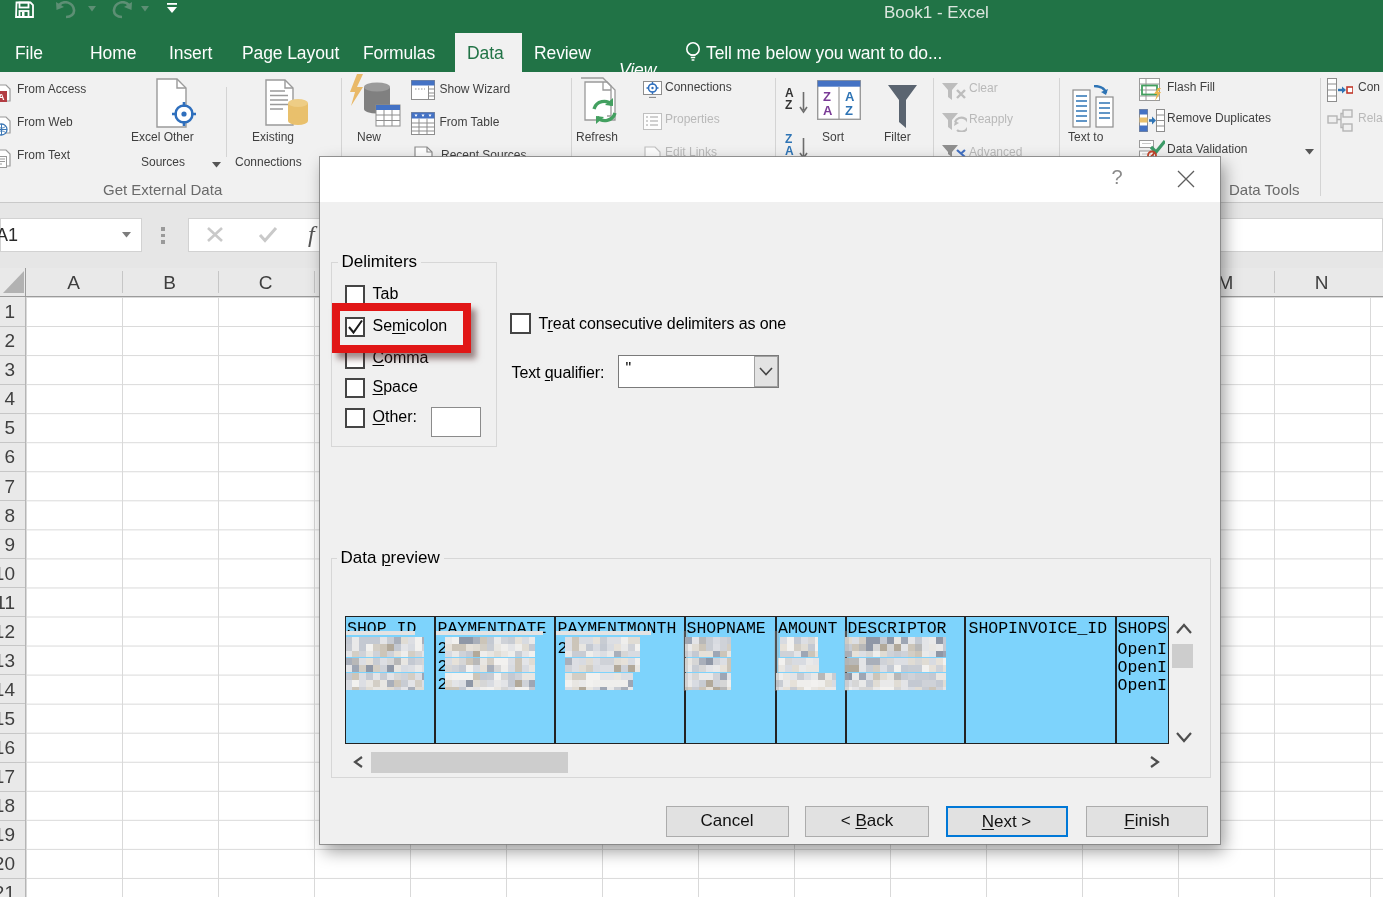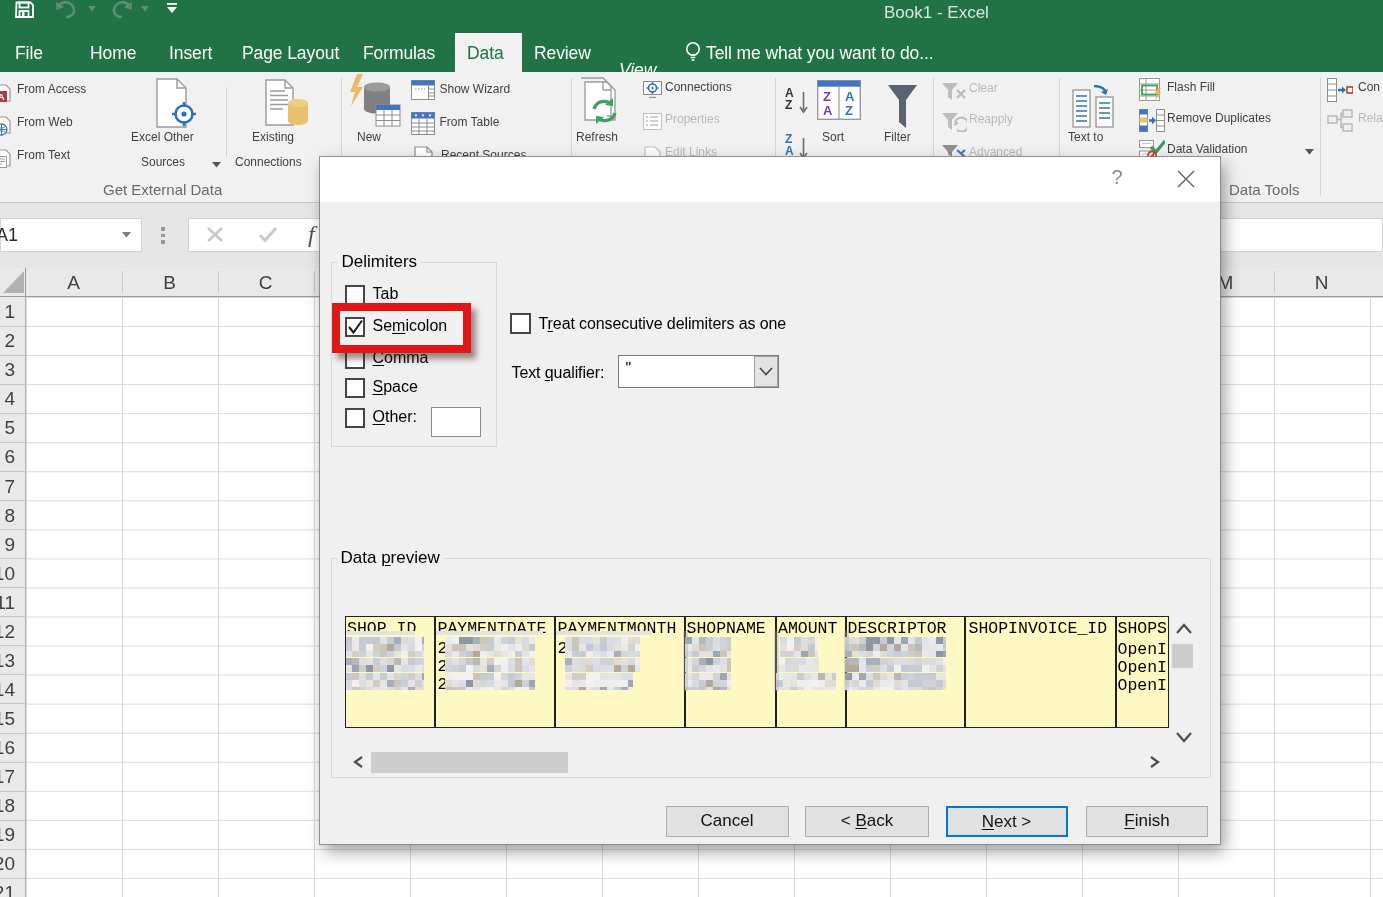--- a/index.html
+++ b/index.html
@@ -63,21 +63,21 @@
 <div class="abs tabtxt" style="left:169px;top:43px;">Insert</div>
 <div class="abs tabtxt" style="left:242px;top:43px;">Page Layout</div>
 <div class="abs tabtxt" style="left:363px;top:43px;">Formulas</div>
 <div class="abs tabtxt" style="left:467px;top:43px;color:#217346;">Data</div>
 <div class="abs tabtxt" style="left:534px;top:43px;">Review</div>
 <div class="abs tabtxt" style="left:619px;top:60px;font-style:italic;">View</div>
 <svg class="abs" style="left:684px;top:41px;" width="18" height="23" viewBox="0 0 18 23">
   <circle cx="9" cy="8" r="6.2" fill="none" stroke="#fff" stroke-width="1.6"></circle>
   <path d="M6.5 14 h5 M6.8 16.5 h4.4 M7.6 19 h2.8" stroke="#fff" stroke-width="1.4" fill="none"></path>
 </svg>
-<div class="abs tabtxt" style="left:706px;top:43px;">Tell me what you want to do...</div>
+<div class="abs tabtxt" style="left:706px;top:43px;">Tell me below you want to do...</div>
 
 <div class="abs" style="left:0;top:72px;width:1383px;height:131px;background:#f1f1f1;border-bottom:1px solid #c9c9c9;box-sizing:border-box;"></div>
 
 <svg class="abs" style="left:-4px;top:84px;" width="16" height="18" viewBox="0 0 16 18">
   <path d="M1 1 h9 l4 4 v12 h-13 z" fill="#fff" stroke="#9a9a9a" stroke-width="1.2"></path>
 </svg>
 <rect class="abs" style="left:-4px;top:91px;width:11px;height:11px;background:#b23c42;"></rect>
 <div class="abs" style="left:-2px;top:92px;font-size:9px;color:#fff;font-weight:bold;">A</div>
 <div class="abs rtxt" style="left:17px;top:82px;">From Access</div>
 <svg class="abs" style="left:-4px;top:116px;" width="16" height="18" viewBox="0 0 16 18">
@@ -431,21 +431,21 @@
   <div class="abs" style="left:298px;top:198px;width:161px;height:33px;background:#fff;border:1px solid #7a7a7a;box-sizing:border-box;"></div>
   <div class="abs dlg-txt" style="left:306px;top:203px;">"</div>
   <div class="abs" style="left:434px;top:199px;width:24px;height:31px;background:#e3e3e3;border:1px solid #a2a2a2;box-sizing:border-box;"></div>
   <svg class="abs" style="left:439px;top:210px;" width="14" height="9" viewBox="0 0 14 9">
     <path d="M1 1 L7 7.5 L13 1" stroke="#444" stroke-width="1.6" fill="none"></path>
   </svg>
 
   <div class="abs gbox" style="left:11px;top:401px;width:878px;height:218px;"></div>
   <div class="abs gbox-lbl" style="left:17px;top:391px;">Data <u>p</u>review</div>
 
-  <div class="abs" style="left:25.5px;top:459px;width:824px;height:112px;background:#fef9c3;border:1.5px solid #222;box-sizing:border-box;overflow:hidden;">
+  <div class="abs" style="left:25.5px;top:459px;width:824px;height:128px;background:#7dd3fc;border:1.5px solid #222;box-sizing:border-box;overflow:hidden;">
     <div class="abs" style="left:87.5px;top:0;width:2px;height:133px;background:#222;"></div>
     <div class="abs" style="left:207.5px;top:0;width:2px;height:133px;background:#222;"></div>
     <div class="abs" style="left:337.5px;top:0;width:2px;height:133px;background:#222;"></div>
     <div class="abs" style="left:428.5px;top:0;width:2px;height:133px;background:#222;"></div>
     <div class="abs" style="left:498.5px;top:0;width:2px;height:133px;background:#222;"></div>
     <div class="abs" style="left:618px;top:0;width:2px;height:133px;background:#222;"></div>
     <div class="abs" style="left:768.5px;top:0;width:2px;height:133px;background:#222;"></div>
     <div class="abs mono" style="left:1px;top:3.5px;">SHOP_ID</div>
     <div class="abs mono" style="left:91.5px;top:3.5px;">PAYMENTDATE</div>
     <div class="abs mono" style="left:211.5px;top:3.5px;">PAYMENTMONTH</div>

